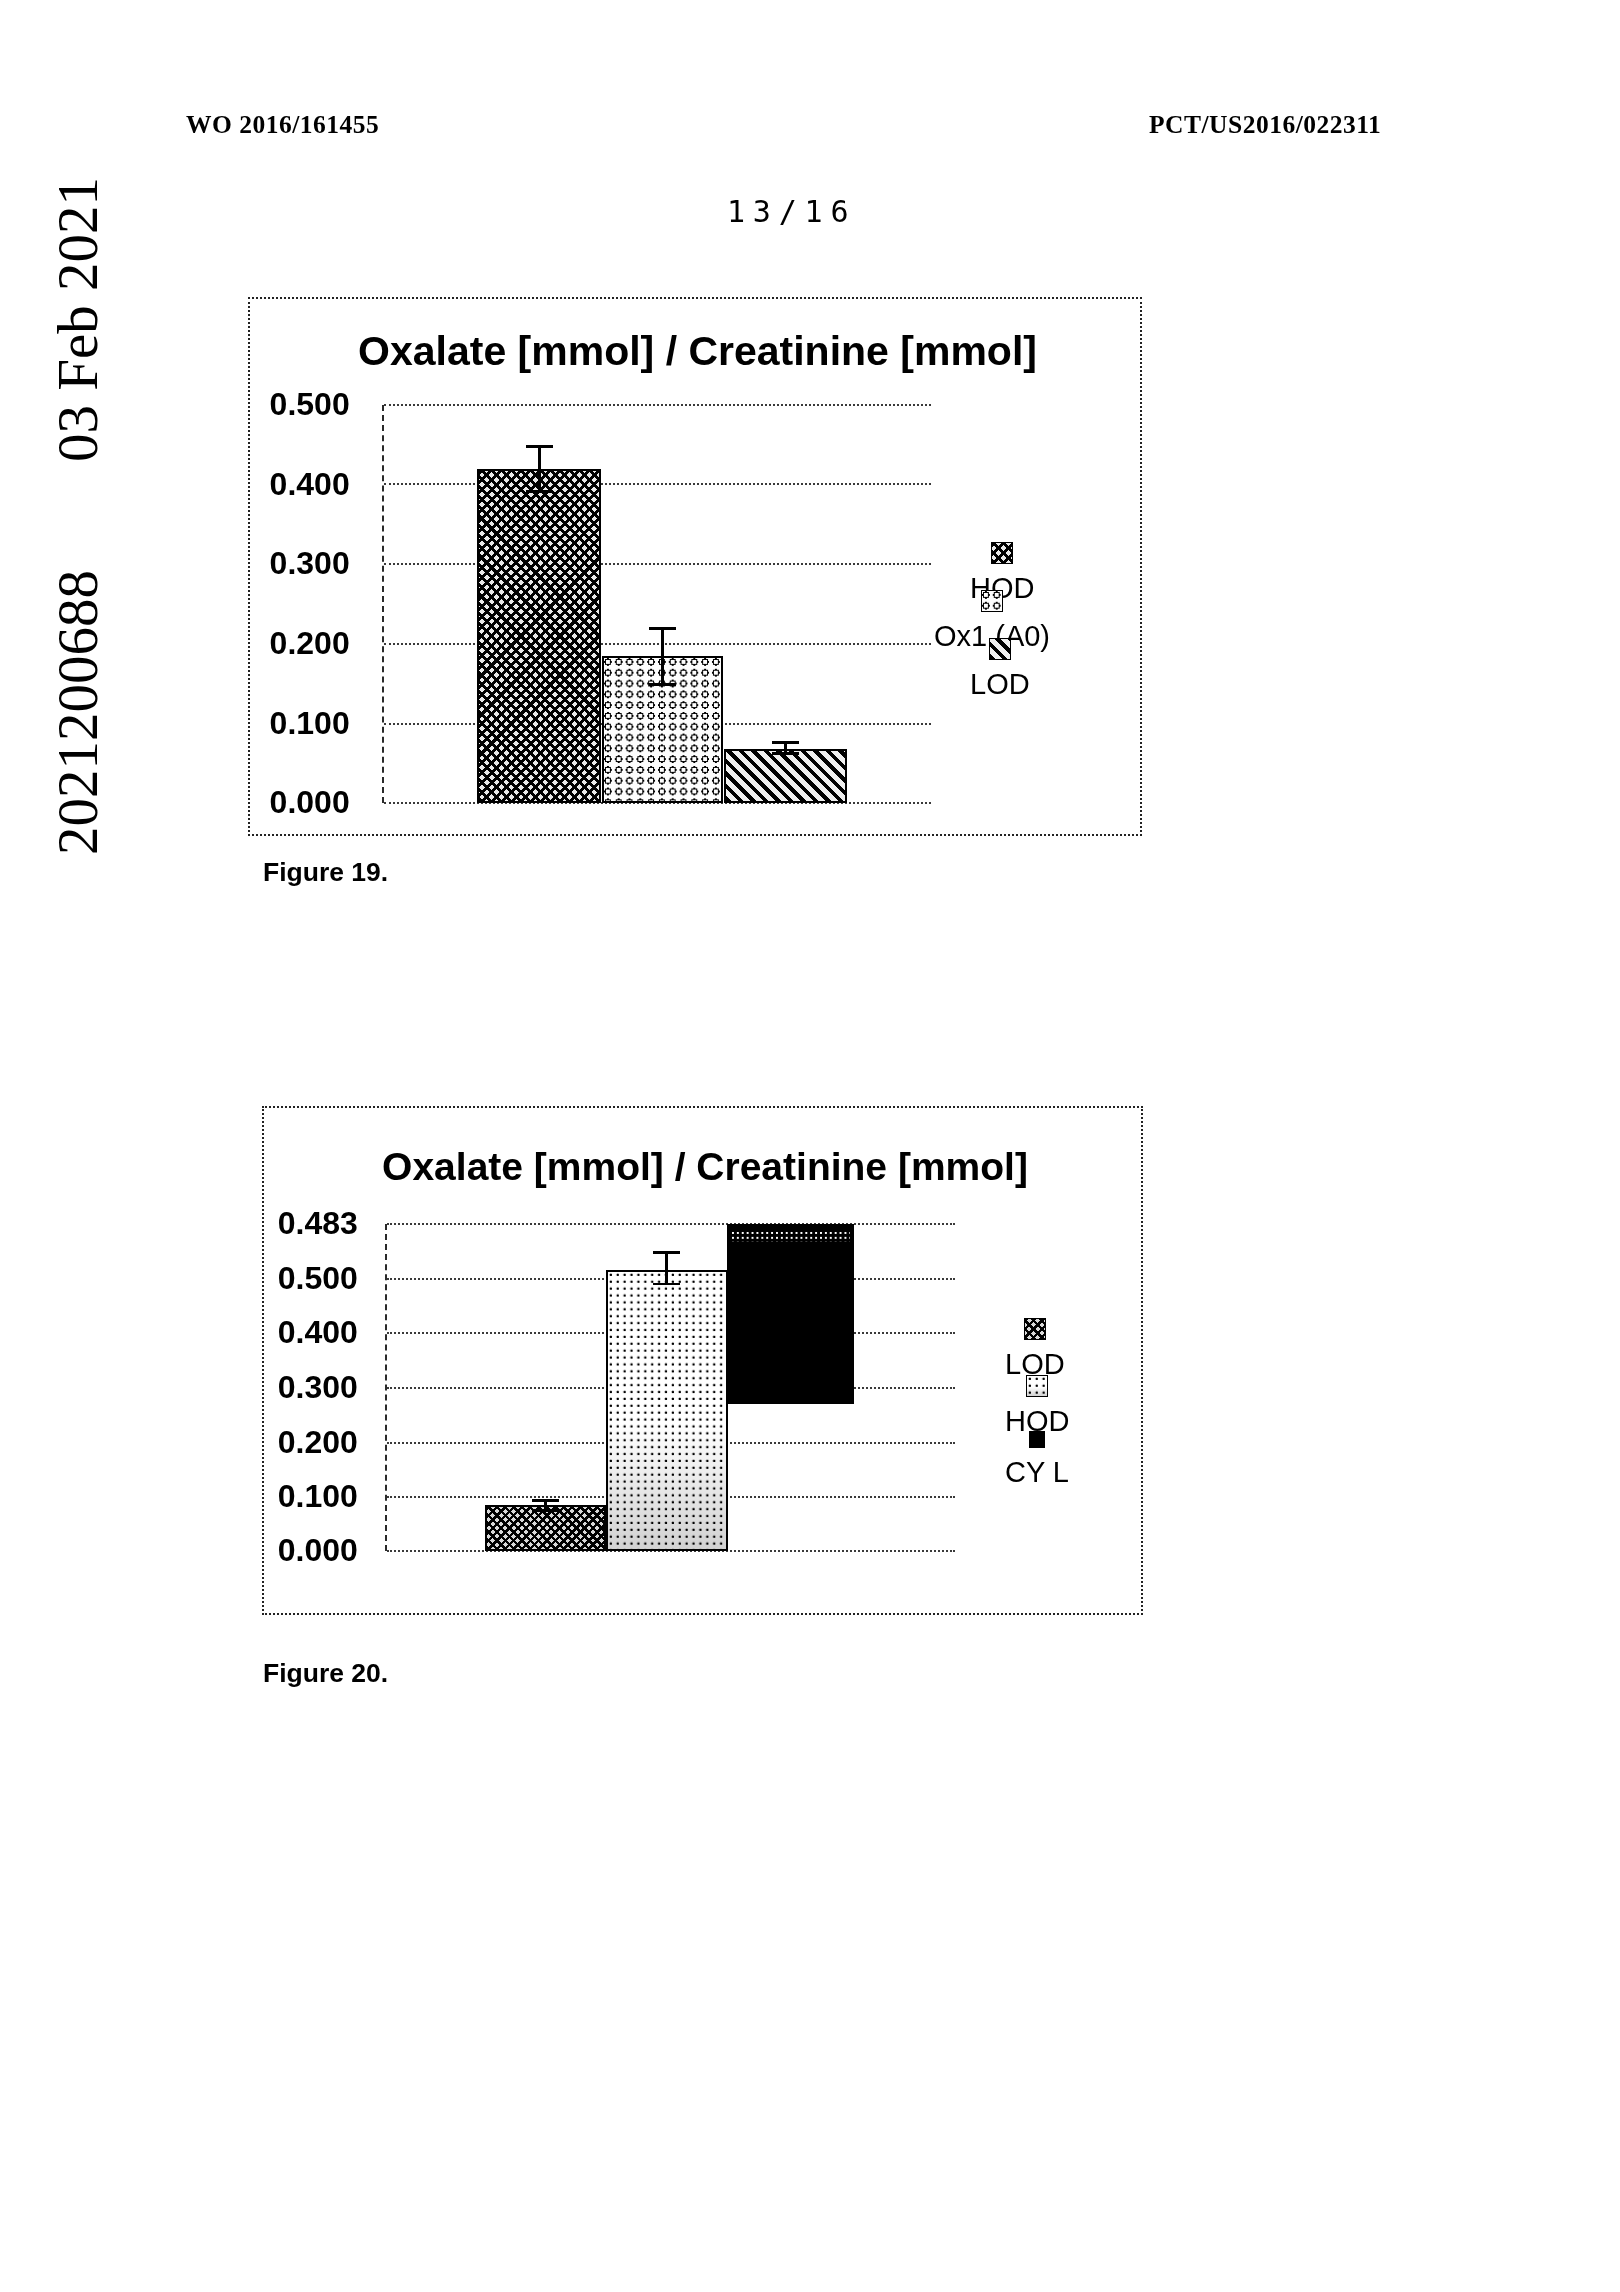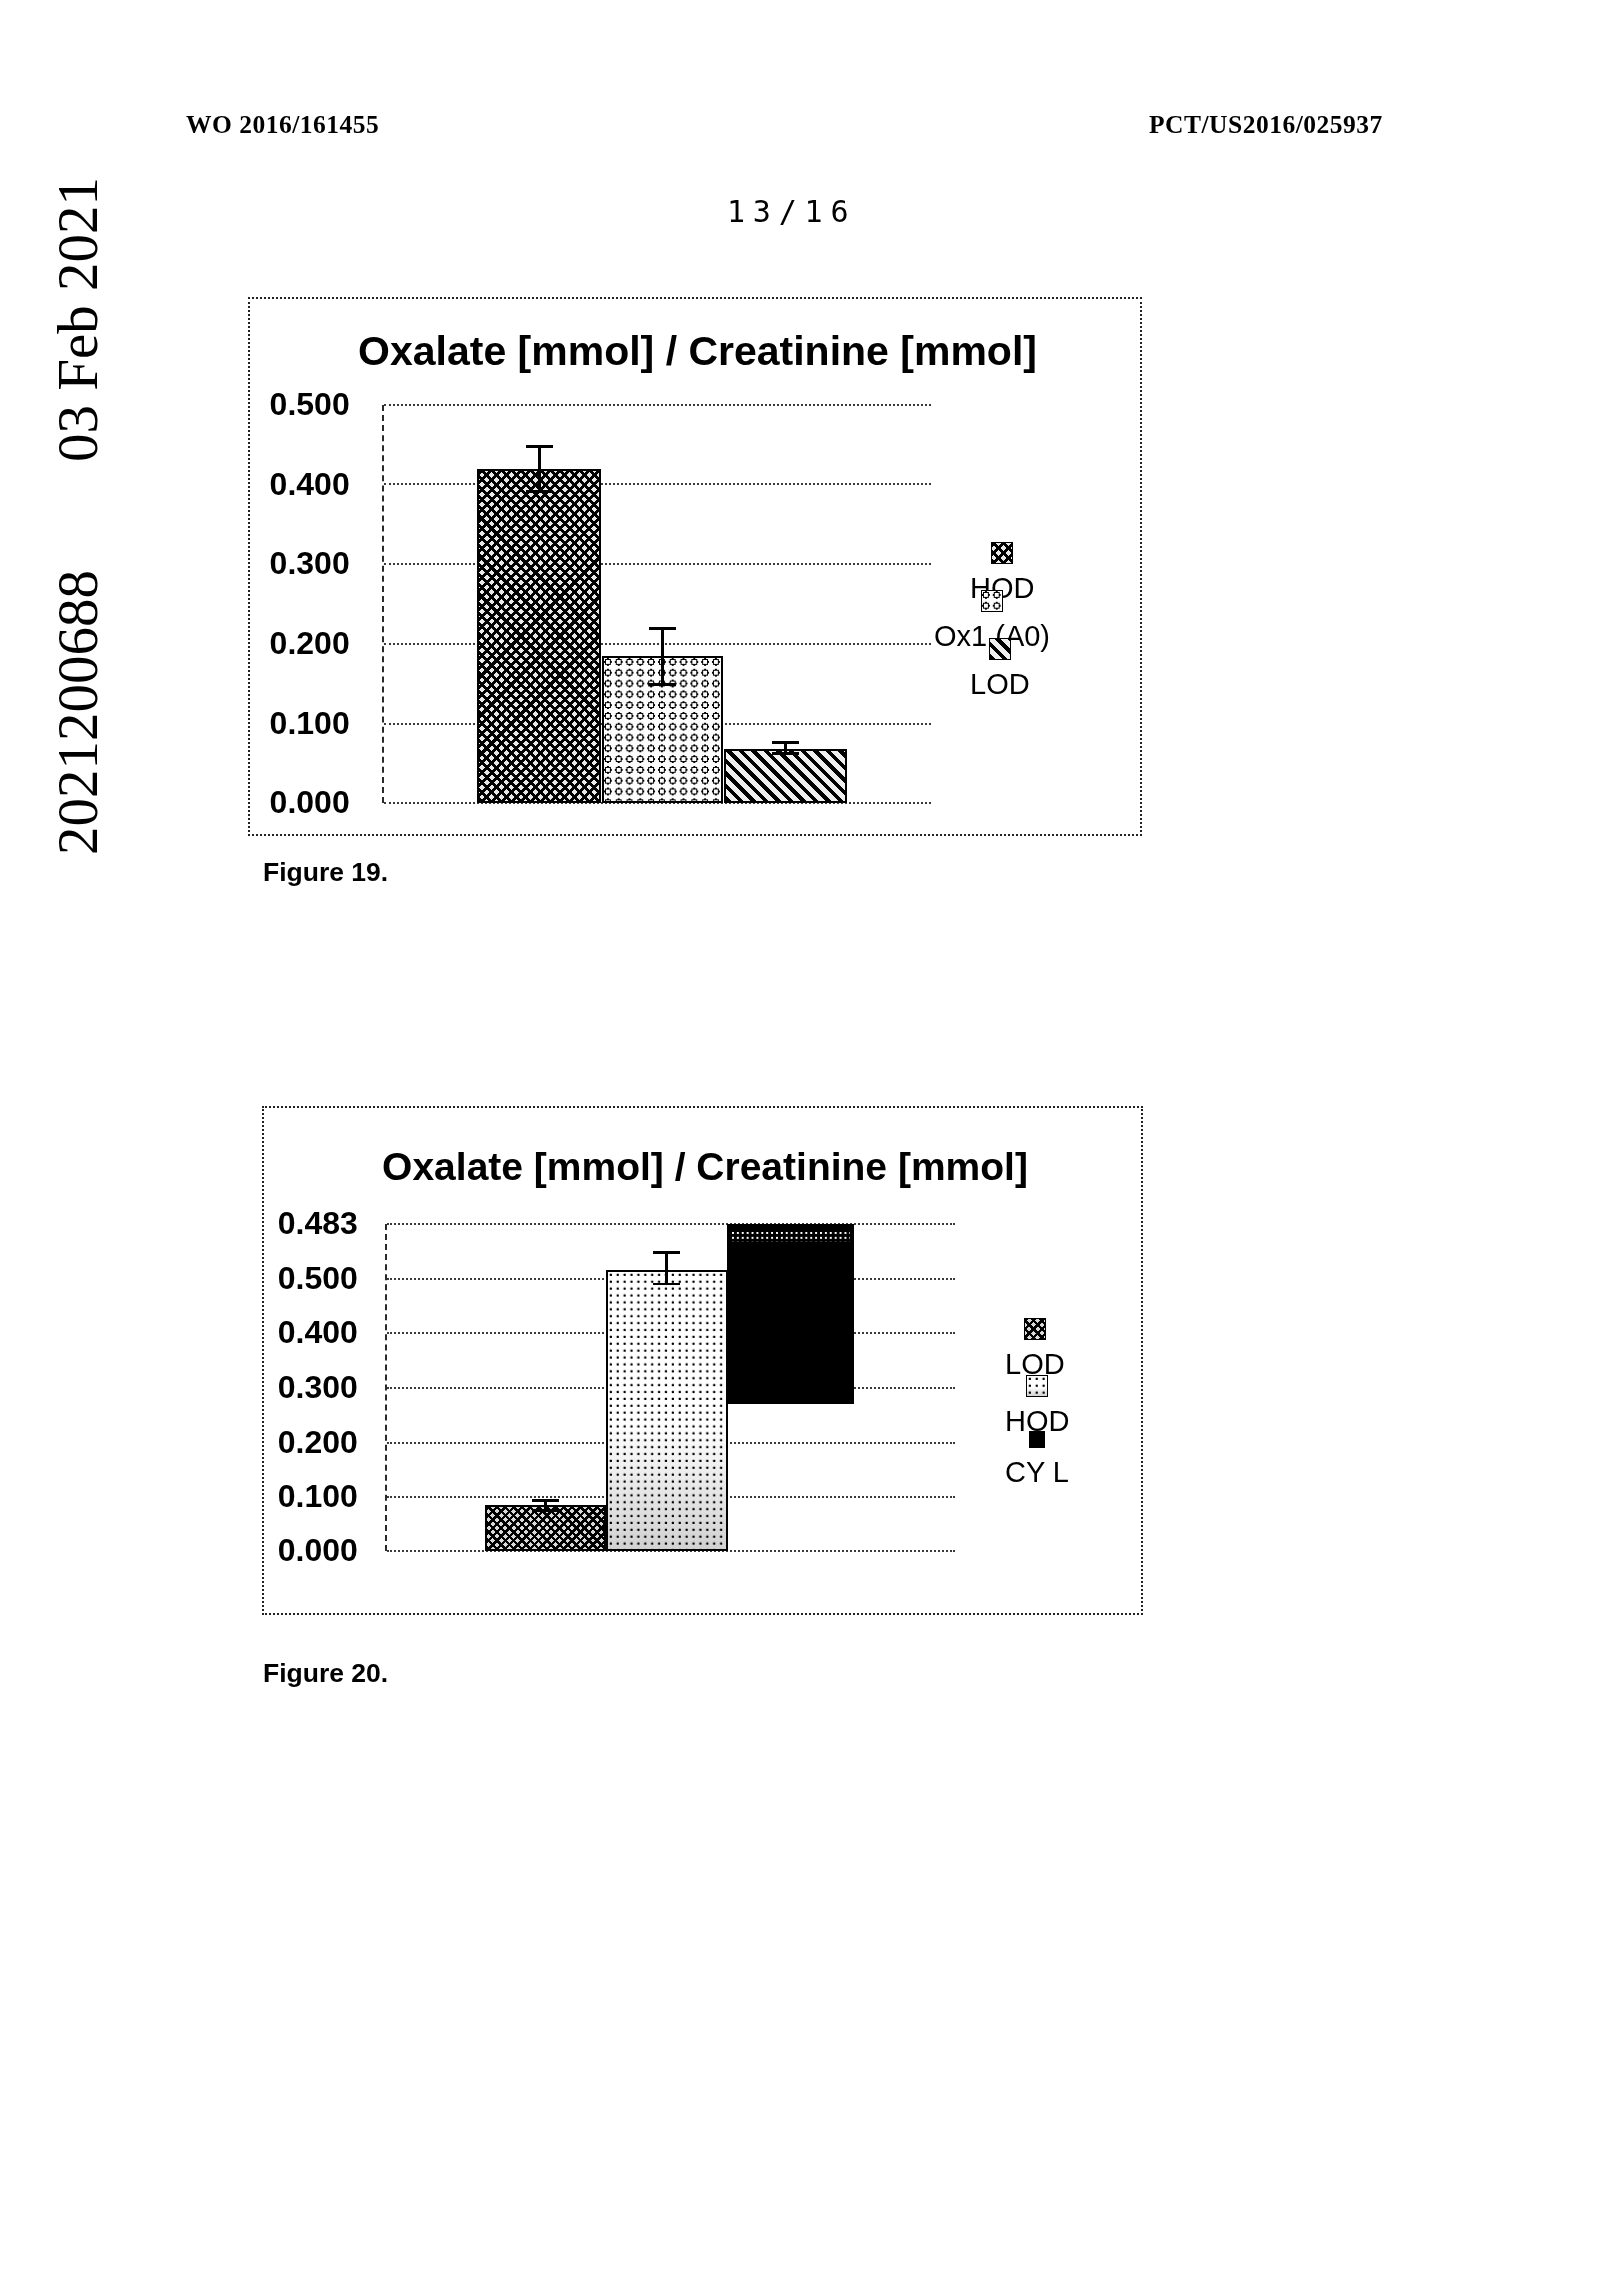--- a/index.html
+++ b/index.html
@@ -70,21 +70,21 @@
   .bar.pat-f::after{content:'';position:absolute;left:2px;right:2px;top:4.9px;height:10.8px;
       background-image:radial-gradient(circle at 2px 2px,#fff 1.1px,transparent 1.4px);
       background-size:4.9px 4.9px;}
 </style>
 </head>
 <body>
 
 <div class="page">
 
   <div class="header-left">WO 2016/161455</div>
-  <div class="header-right">PCT/US2016/025937</div>
+  <div class="header-right">PCT/US2016/022311</div>
   <div class="sheet-number">13/16</div>
 
   <div class="sidebar">
     <span>2021200688</span>
     <span>03 Feb 2021</span>
   </div>
 
   <div class="chart" id="chart0">
     <div class="chart-title">Oxalate [mmol] / Creatinine [mmol]</div>
     <div class="plot" style="left: 132px; top: 106px; width: 547px; height: 398px;">

